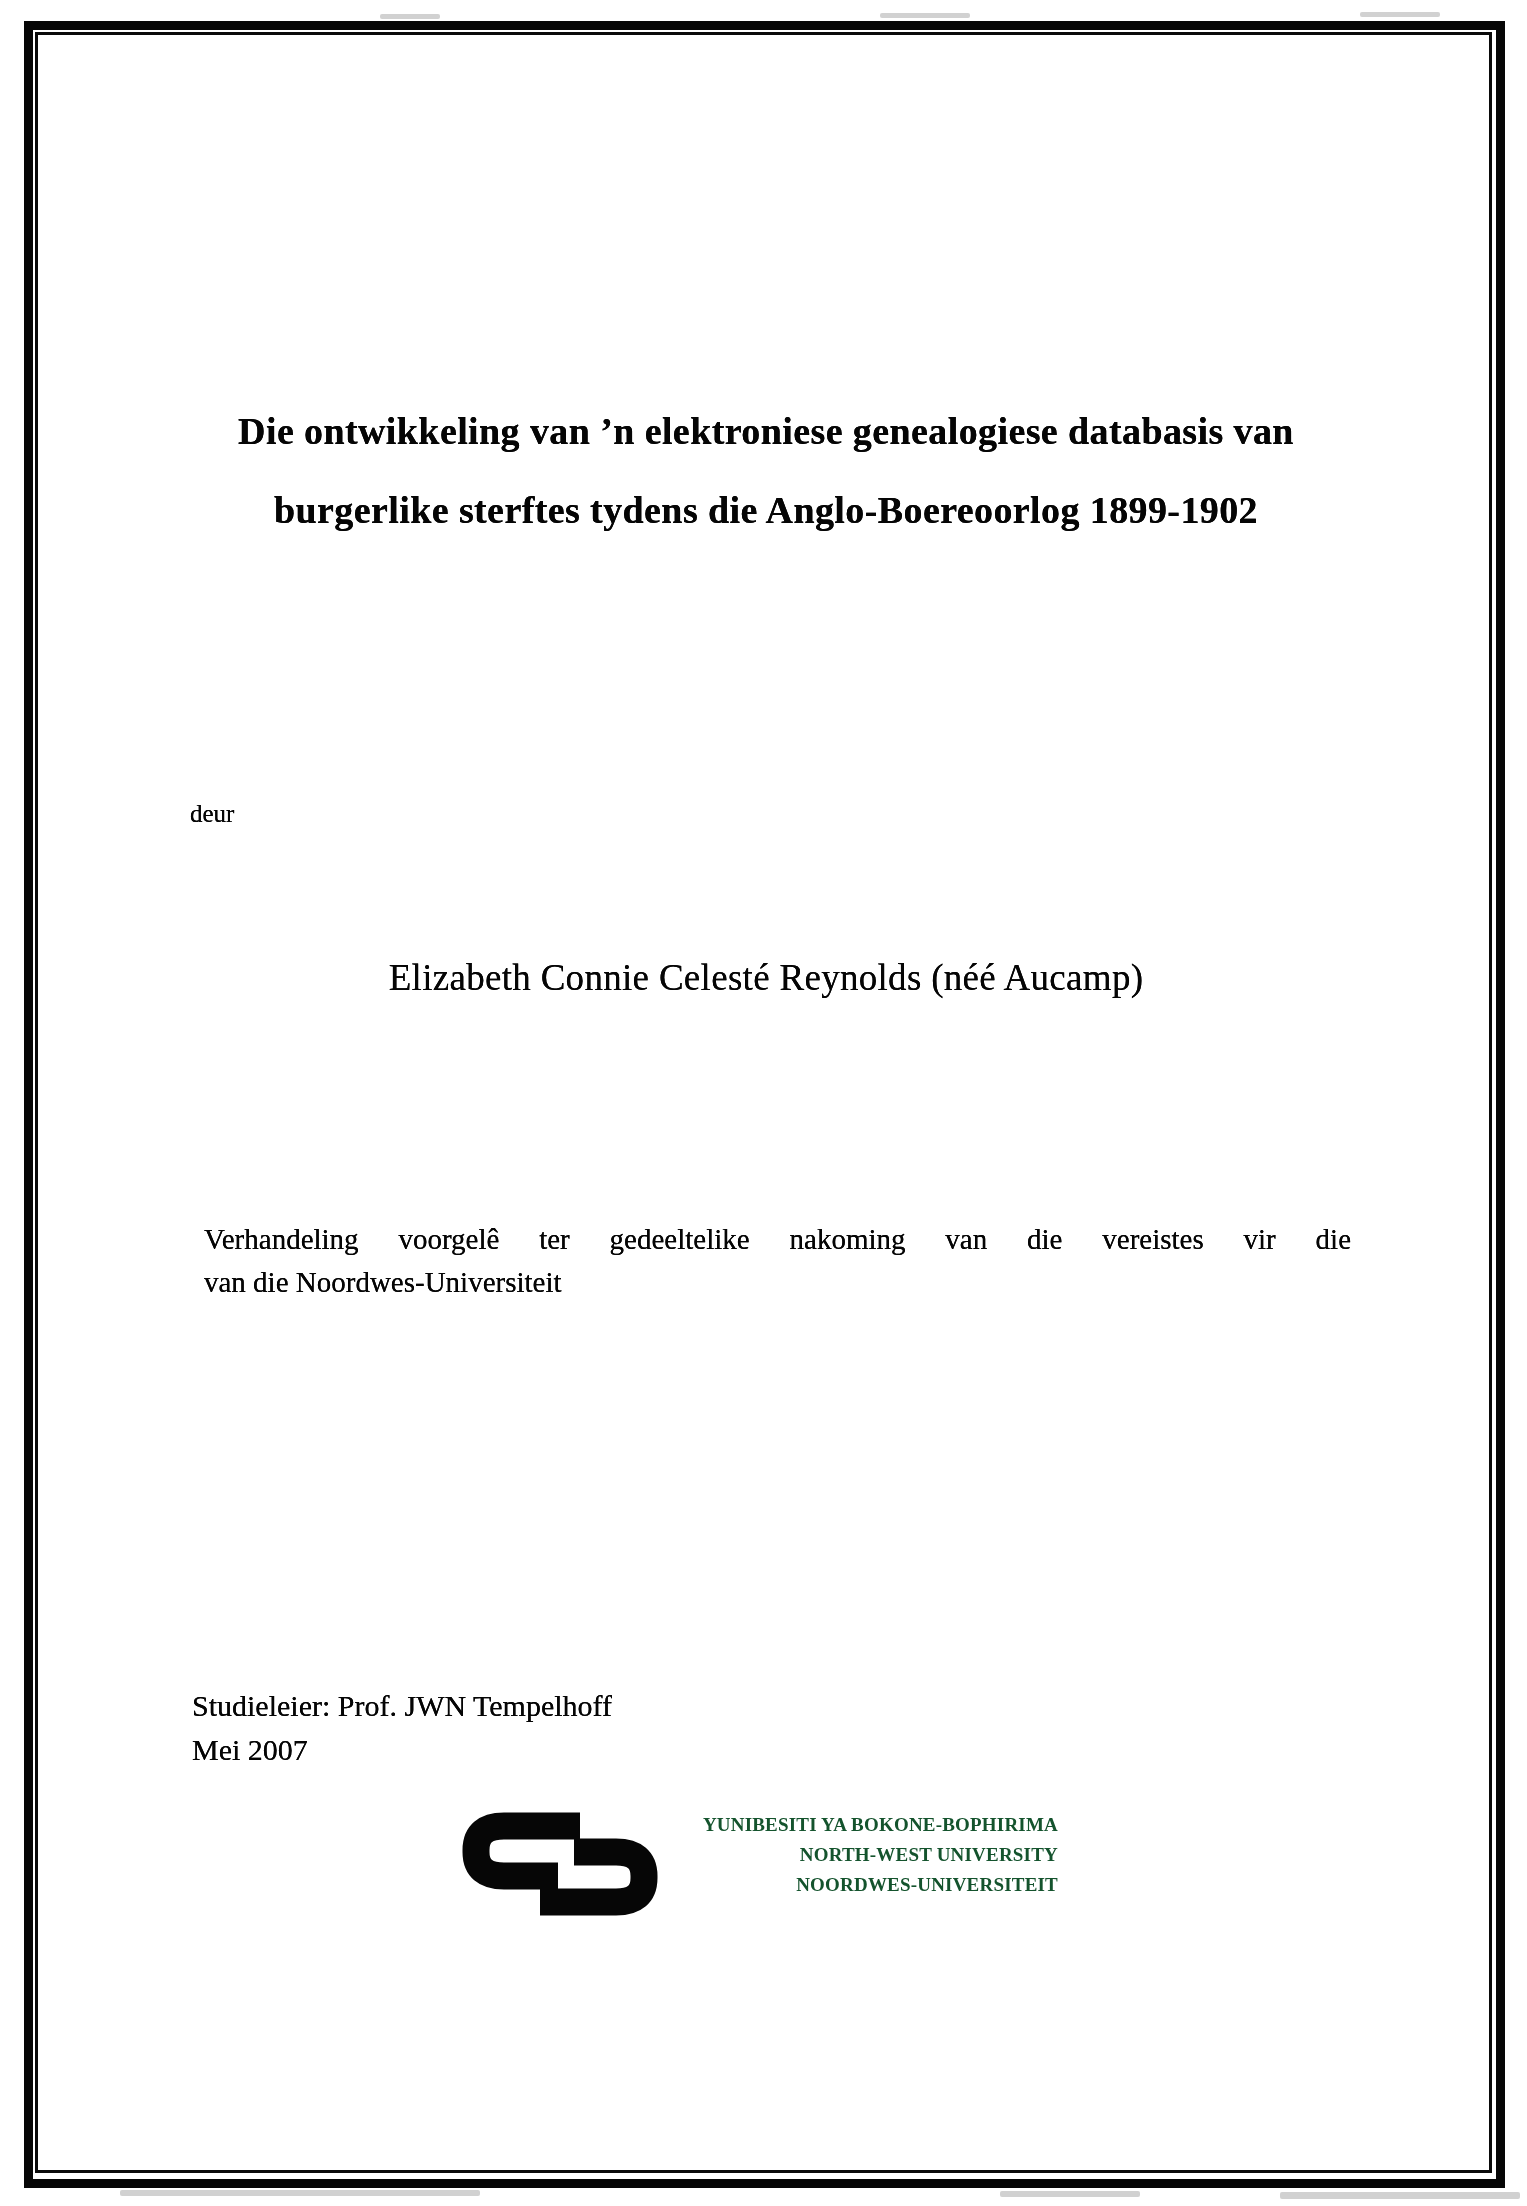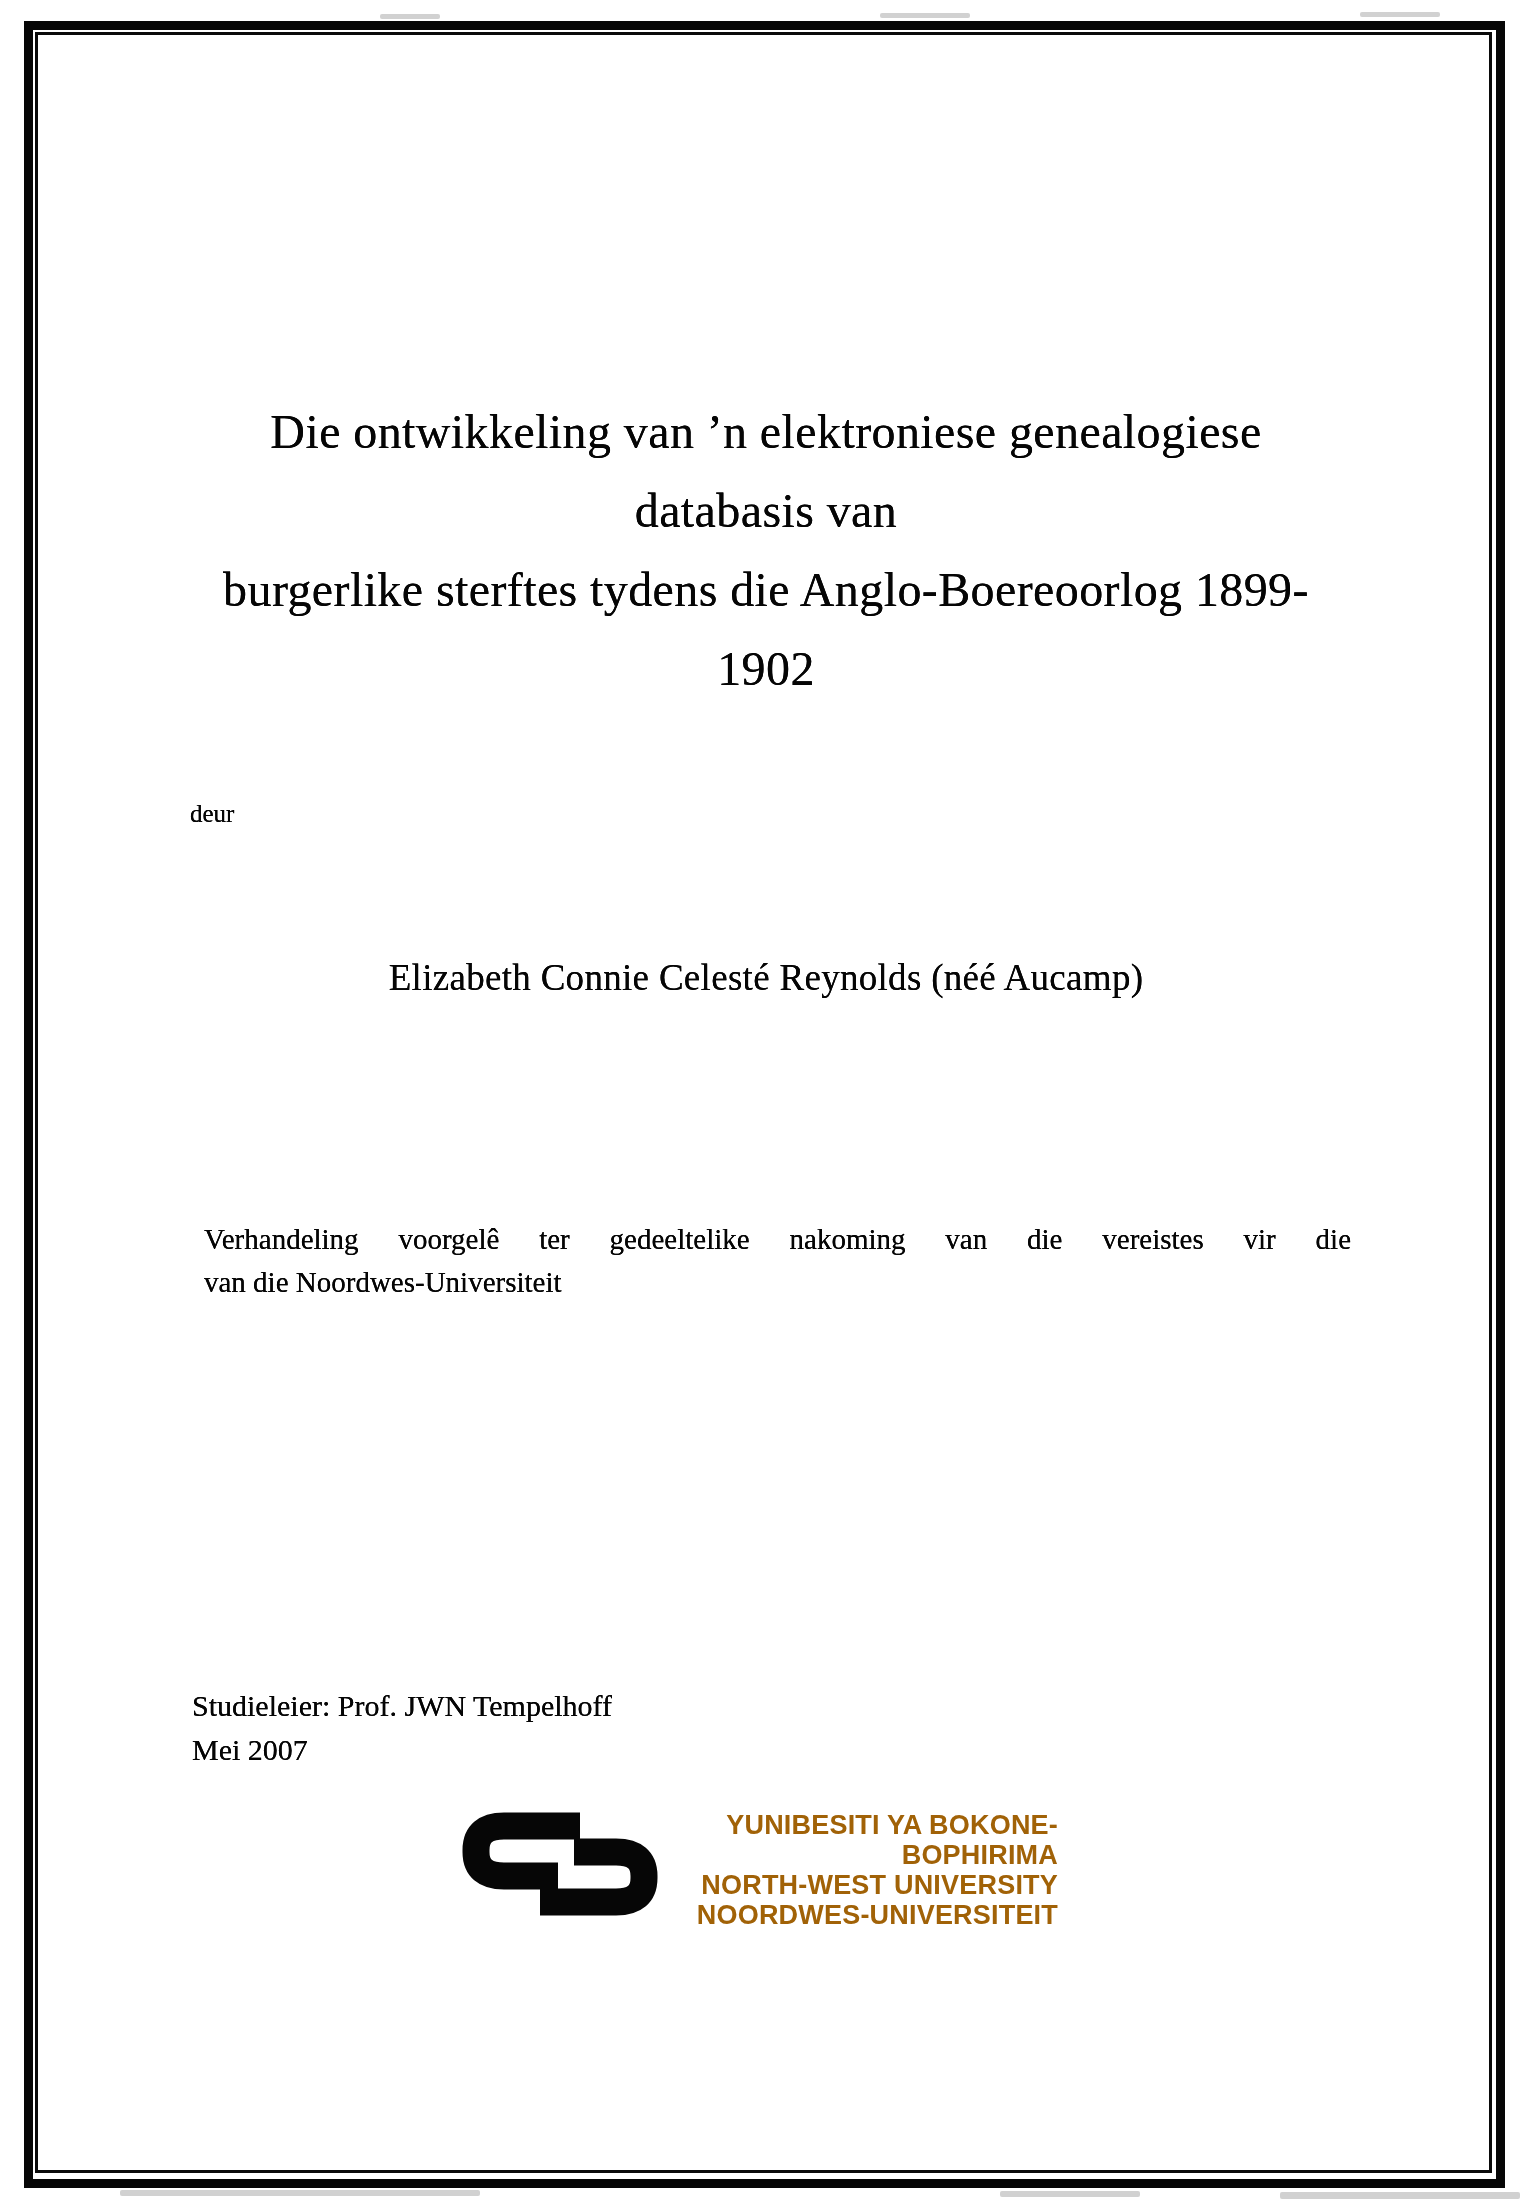--- a/index.html
+++ b/index.html
@@ -35,23 +35,24 @@
   .sm4 { left: 380px; top: 14px; width: 60px; height: 5px; }
   .sm5 { left: 880px; top: 13px; width: 90px; height: 5px; }
   .sm6 { left: 1360px; top: 12px; width: 80px; height: 5px; }
 
   .ink { text-shadow: 0 0 0.6px #000; }
 
   .title-block {
     position: absolute;
     left: 190px; width: 1152px; top: 392px;
     text-align: center;
-    font-size: 48px;
+    font-size: 38px;
     line-height: 79px;
     letter-spacing: 0.4px;
+    font-weight: bold;
   }
   .byline {
     position: absolute;
     left: 190px; width: 1152px; top: 800px;
     text-align: left;
     font-size: 25px;
   }
   .author {
     position: absolute;
     left: 190px; width: 1152px; top: 956px;
@@ -84,26 +85,26 @@
   .logo-mark {
     position: absolute;
     left: 0; top: 0;
     width: 196px; height: 120px;
   }
   .logo-text {
     position: absolute;
     left: 108px; top: 4px;
     width: 488px;
     text-align: right;
-    font-family: Liberation Sans, sans-serif;
+    font-family: Liberation Serif, serif;
     font-weight: 700;
-    font-size: 27px;
+    font-size: 19px;
     line-height: 30px;
     letter-spacing: 0.2px;
-    color: #a16207;
+    color: #14532d;
   }
 </style>
 </head>
 <body>
 
 <div class="page">
 
   <div class="frame-outer"></div>
   <div class="frame-inner"></div>
 

